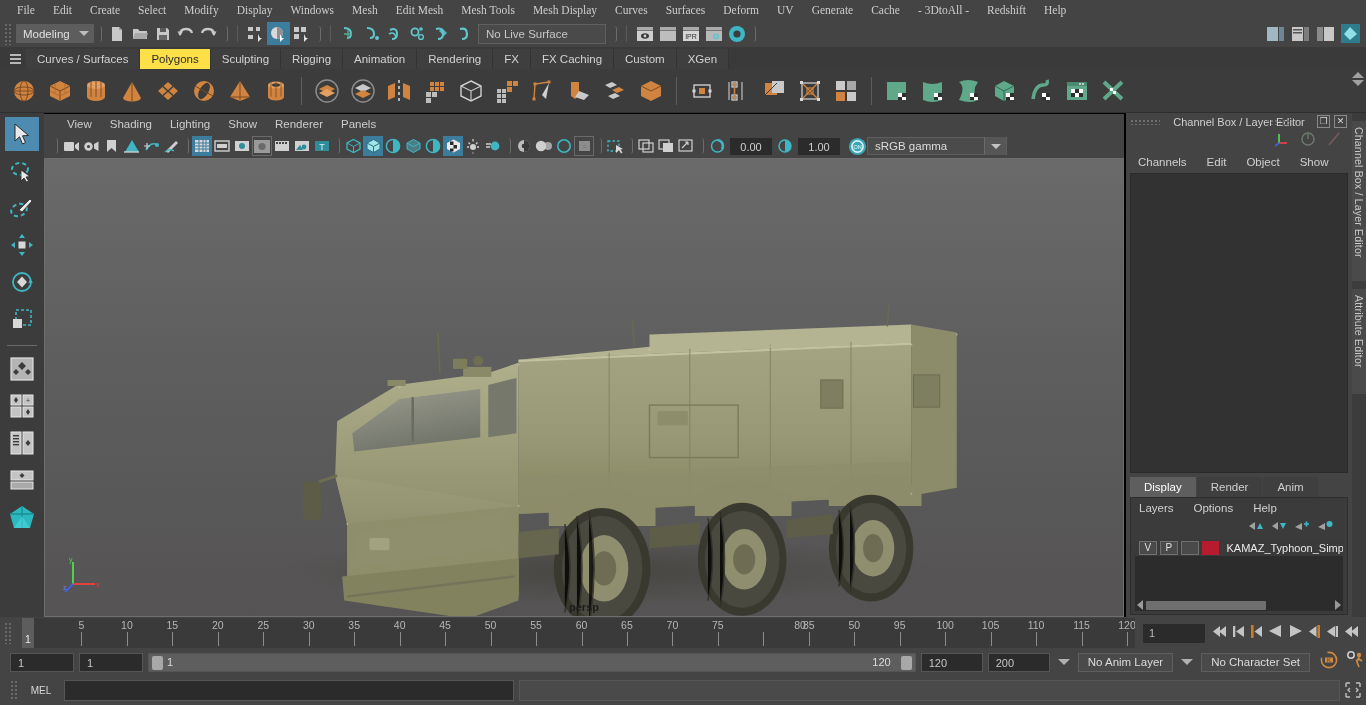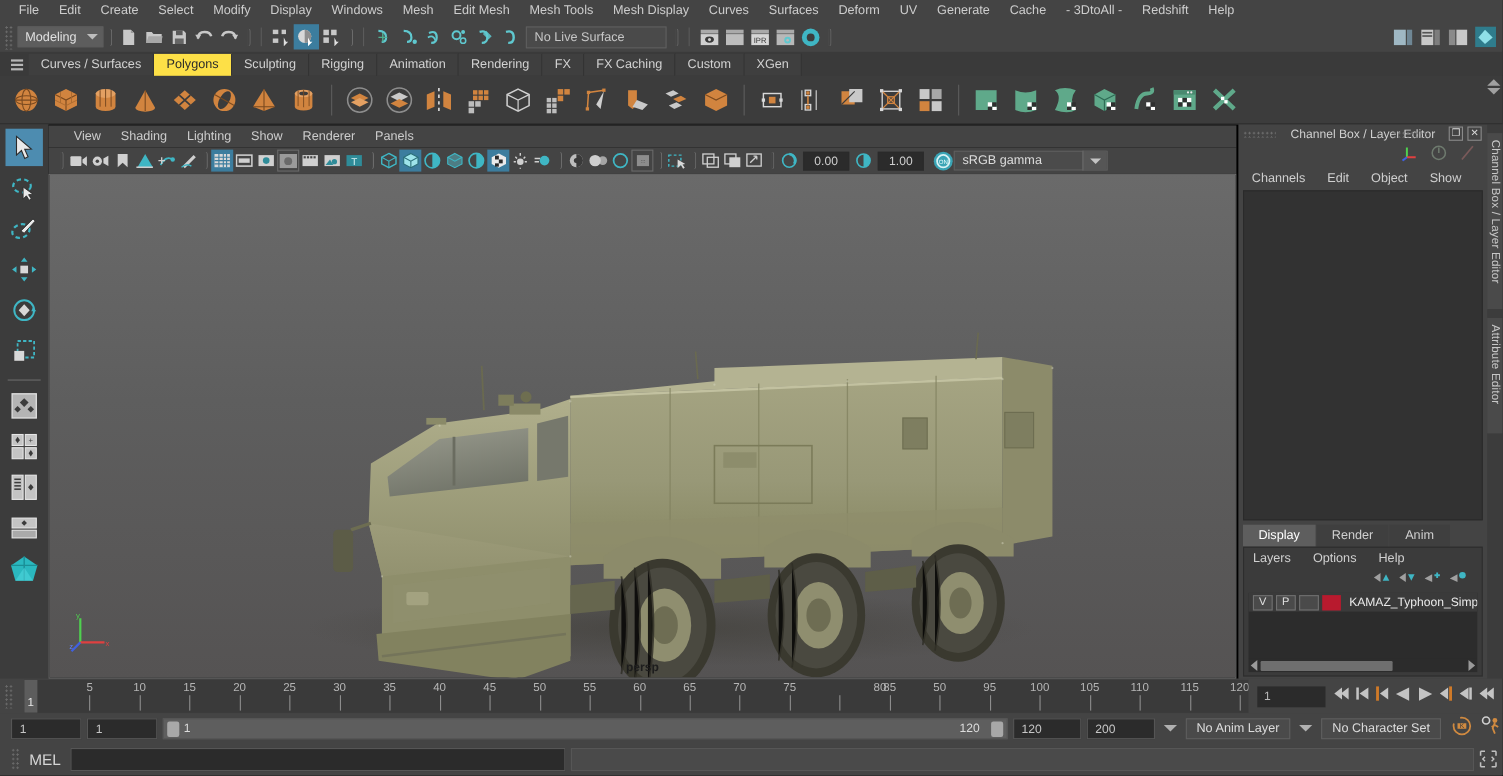--- a/index.html
+++ b/index.html
@@ -8,21 +8,21 @@
     background: #444444;
     font-family: "Liberation Sans", sans-serif;
     color: #c8c8c8;
     overflow: hidden;
   }
   .app { width: 1366px; height: 705px; display: flex; flex-direction: column; background: #444; }
 
   
   .menubar {
     height: 20px; background: #444444; display: flex; align-items: center;
-    padding-left: 8px; font-size: 11.5px; color: #cdcdcd; flex: 0 0 20px;
+    padding-left: 8px; font-size: 11.5px; color: #cdcdcd; flex: 0 0 20px; font-family: Liberation Serif, serif;
   }
   .menubar .mi { padding: 0 9px; line-height: 20px; white-space: nowrap; cursor: default; }
 
   
   .statusline {
     height: 27px; background: #444444; display: flex; align-items: center;
     flex: 0 0 27px; padding-left: 4px; position: relative;
   }
   .gripdots {
     width: 8px; height: 22px; flex: 0 0 8px;
@@ -164,21 +164,21 @@
   .rangeslider { flex: 1 1 auto; height: 19px; background: #5e5e5e; border: 1px solid #555; position: relative; }
   .rs-handle { position: absolute; top: 2px; width: 11px; height: 14px; background: #a8a8a8; border-radius: 2px; }
   .rs-lab { position: absolute; top: 2px; font-size: 11px; color: #dcdcdc; }
   .ddcaret { width: 0; height: 0; border-left: 6px solid transparent; border-right: 6px solid transparent;
     border-top: 6px solid #b0b0b0; margin: 0 3px; }
   .combofield { height: 19px; background: #4a4a4a; border: 1px solid #5e5e5e; color: #dcdcdc;
     font-size: 11.5px; line-height: 17px; padding: 0 9px; }
 
   
   .melrow { height: 30px; background: #444; display: flex; align-items: center; flex: 0 0 30px; padding-left: 10px; }
-  .mellabel { font-size: 14px; color: #d6d6d6; width: 46px; text-align: center; }
+  .mellabel { font-size: 10px; color: #d6d6d6; width: 46px; text-align: center; }
   .melinput { height: 21px; background: #2b2b2b; border: 1px solid #565656; flex: 0 0 450px; }
   .meloutput { height: 21px; background: #4a4a4a; border: 1px solid #565656; flex: 1 1 auto; margin-left: 5px; }
   .melcorner { width: 26px; height: 26px; display: flex; align-items: center; justify-content: center; flex: 0 0 26px; }
 
   
   .statusbar { height: 22px; background: #444; display: flex; align-items: center; padding-left: 14px;
     font-size: 11px; color: #bdbdbd; flex: 0 0 22px; }
 
   
   .truck { position: absolute; left: 0; top: 0; width: 100%; height: 100%; }

